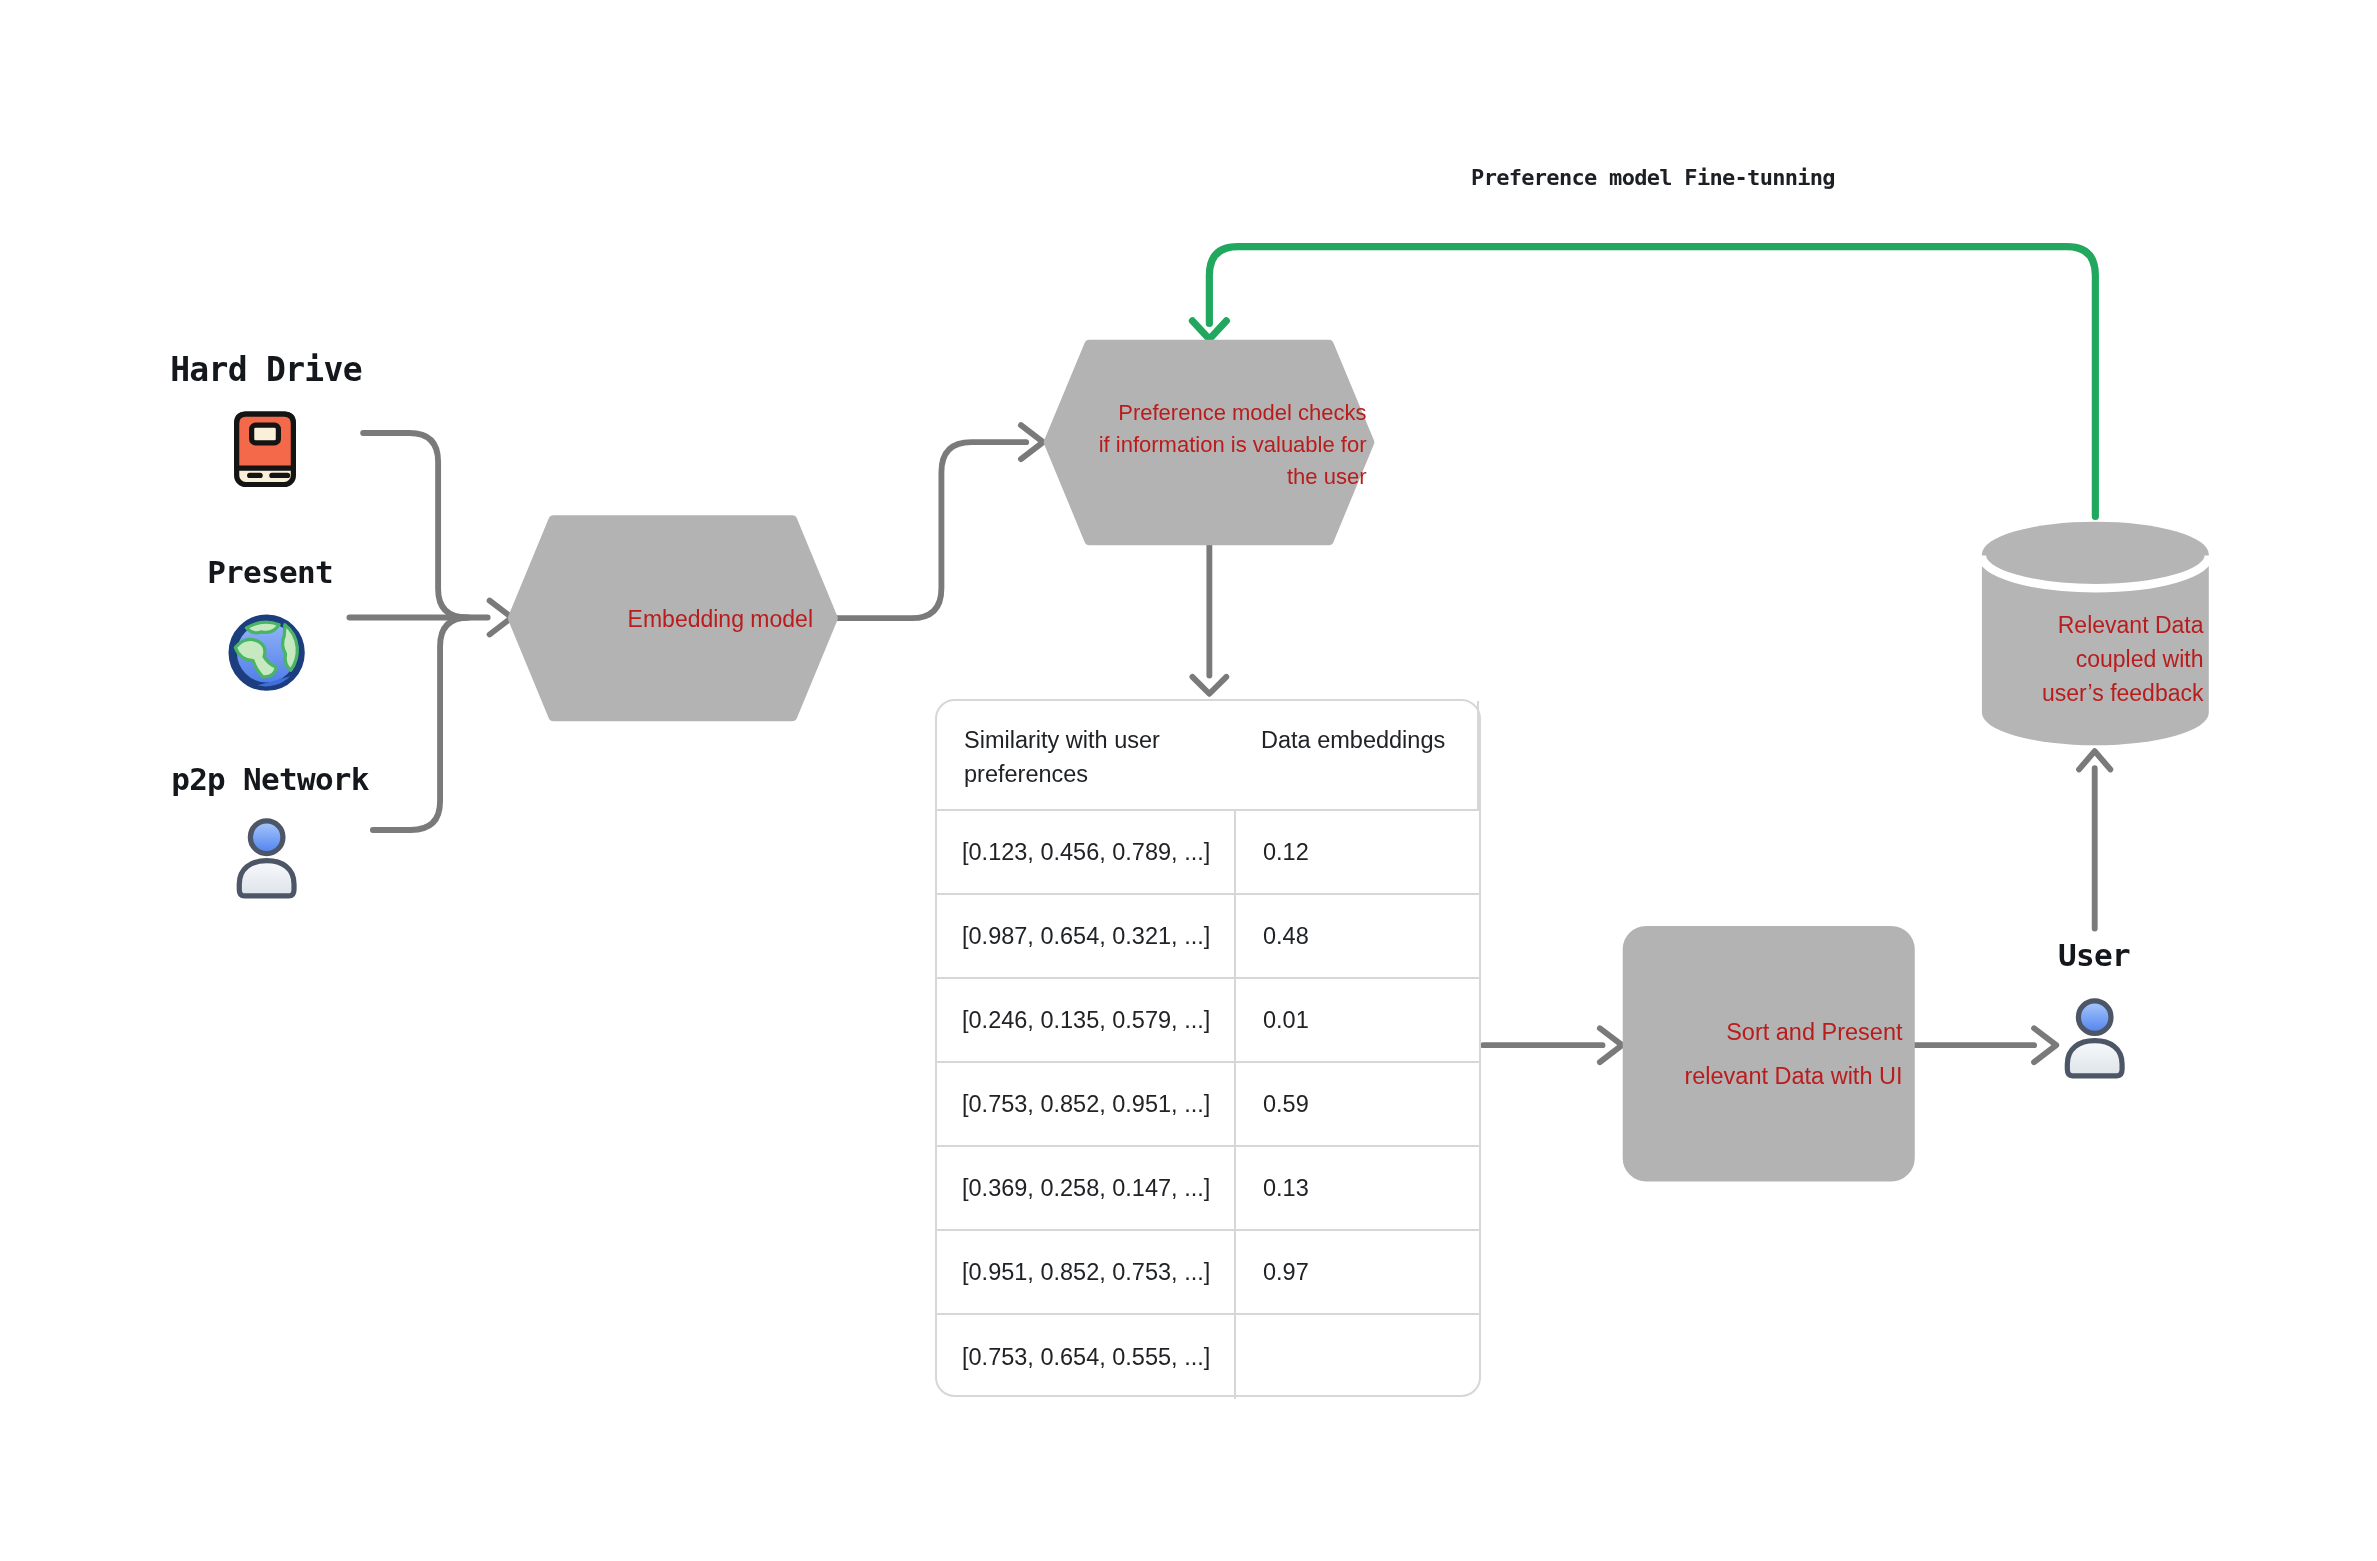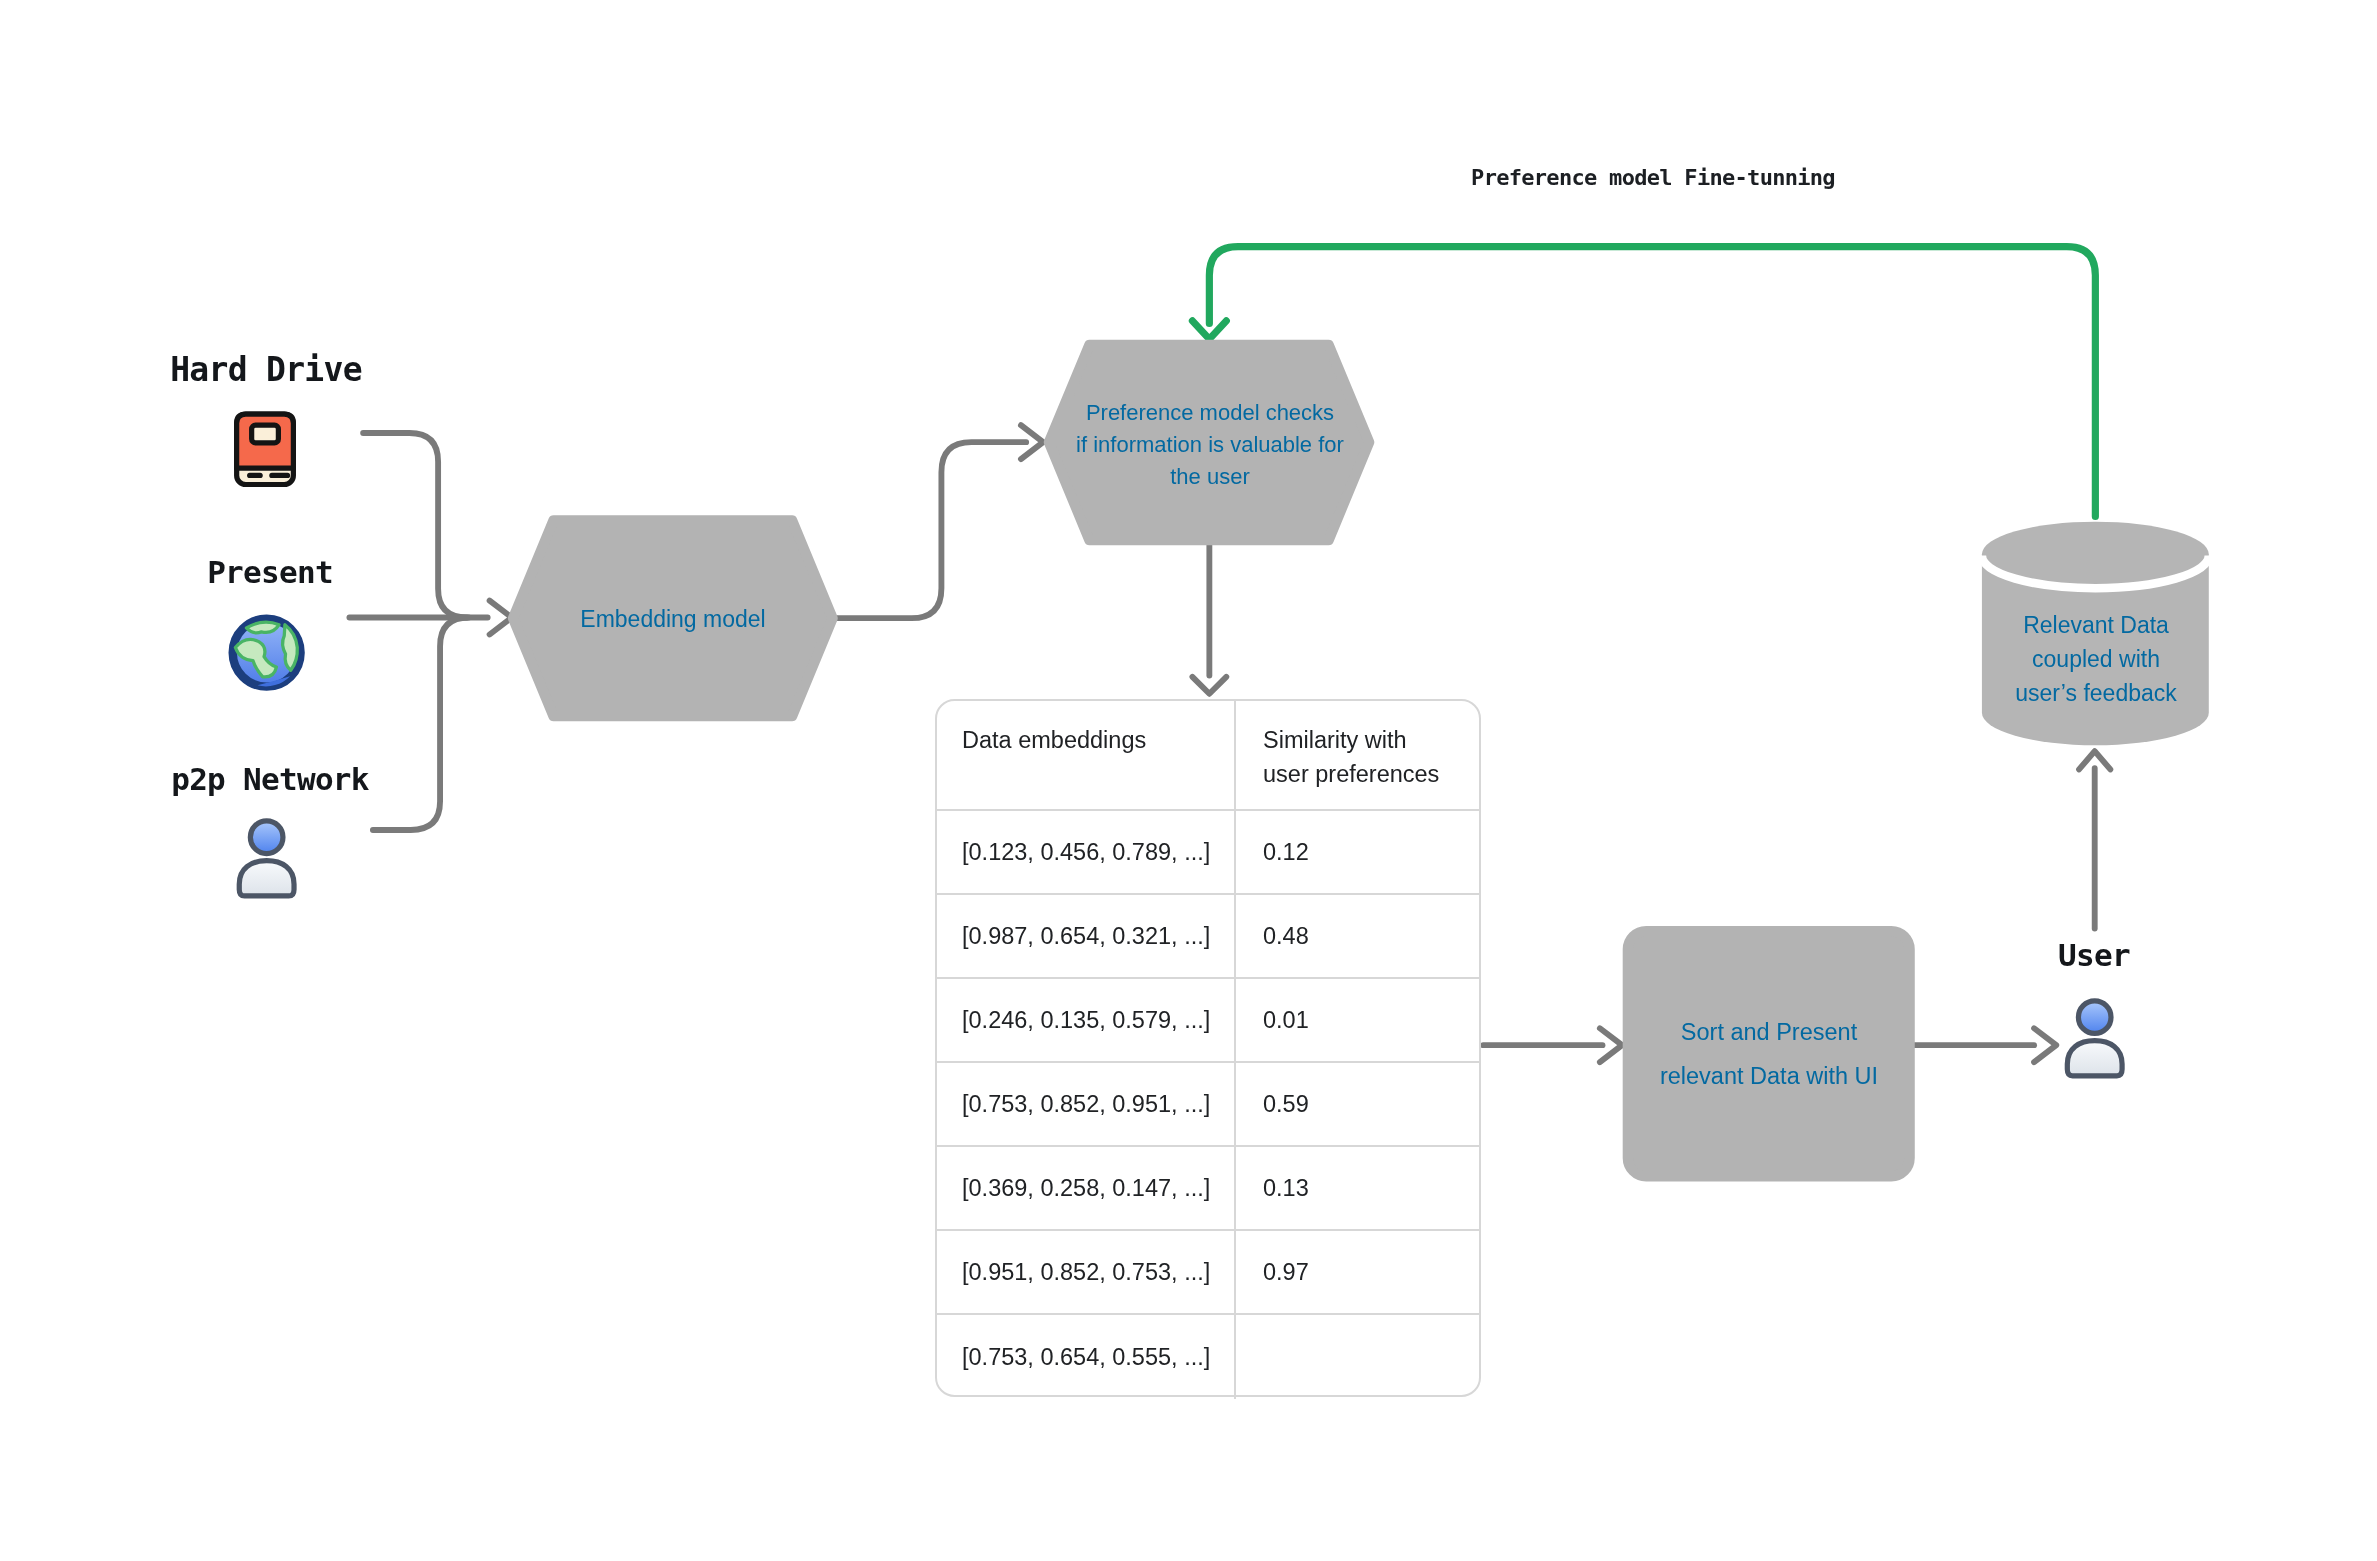--- a/index.html
+++ b/index.html
@@ -11,22 +11,22 @@
   .mono-label{position:absolute;transform:translate(-50%,-50%);
     font-family:"DejaVu Sans Mono",monospace;font-weight:700;color:#14171b;
     white-space:nowrap;letter-spacing:-0.7px;}
   .lbl-hard-drive{left:266px;top:369px;font-size:33px;}
   .lbl-internet{left:270px;top:572px;font-size:31px;}
   .lbl-p2p{left:270px;top:779px;font-size:31px;}
   .lbl-user{left:2094px;top:955px;font-size:31px;}
   .lbl-caption{left:1653px;top:177px;font-size:22px;font-weight:700;color:#1c1f23;}
 
   
-  .node-text{position:absolute;transform:translate(-50%,-50%);text-align:center;
-    color:#0369a1;white-space:pre-line;}
+  .node-text{position:absolute;transform:translate(-50%,-50%);text-align:right;
+    color:#b91c1c;white-space:pre-line;}
   .txt-embedding{left:673px;top:619px;font-size:23px;width:280px;}
   .txt-preference{left:1210px;top:445px;font-size:22px;line-height:32px;width:313px;}
   .txt-sort{left:1769px;top:1054px;font-size:23.5px;line-height:44px;width:267px;}
   .txt-cylinder{left:2096px;top:659px;font-size:23px;line-height:34px;width:215px;}
 
   
   .emb-table{position:absolute;left:935px;top:699px;width:546px;height:698px;
     box-sizing:border-box;border:2px solid #d7d7d7;border-radius:19.6px;background:#ffffff;
     display:grid;grid-template-columns:299px 1fr;grid-template-rows:110px repeat(7,84px);}
   .cell{box-sizing:border-box;display:flex;align-items:center;
@@ -123,22 +123,22 @@
   <div class="node-text txt-preference">Preference model checks
 if information is valuable for
 the user</div>
   <div class="node-text txt-sort">Sort and Present
 relevant Data with UI</div>
   <div class="node-text txt-cylinder">Relevant Data
 coupled with
 user’s feedback</div>
 
   <div class="emb-table">
+    <div class="cell c2 rb head">Similarity with user preferences</div>
     <div class="cell c1 rb head">Data embeddings</div>
-    <div class="cell c2 rb head">Similarity with user preferences</div>
 
     <div class="cell c1 rb">[0.123, 0.456, 0.789, ...]</div>
     <div class="cell c2 rb">0.12</div>
 
     <div class="cell c1 rb">[0.987, 0.654, 0.321, ...]</div>
     <div class="cell c2 rb">0.48</div>
 
     <div class="cell c1 rb">[0.246, 0.135, 0.579, ...]</div>
     <div class="cell c2 rb">0.01</div>
 

